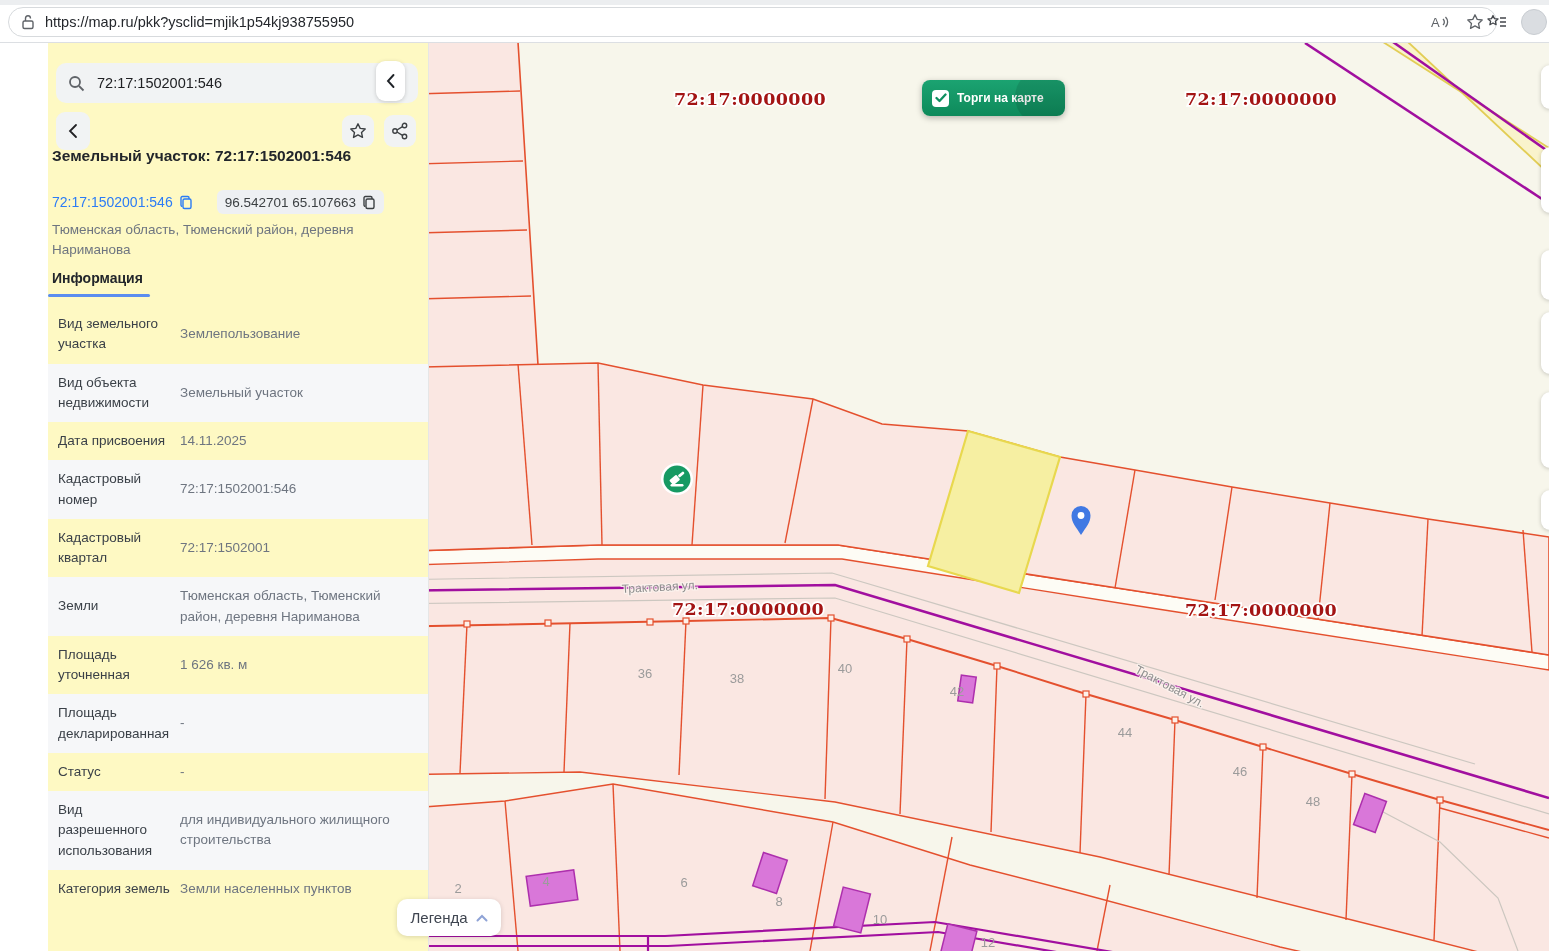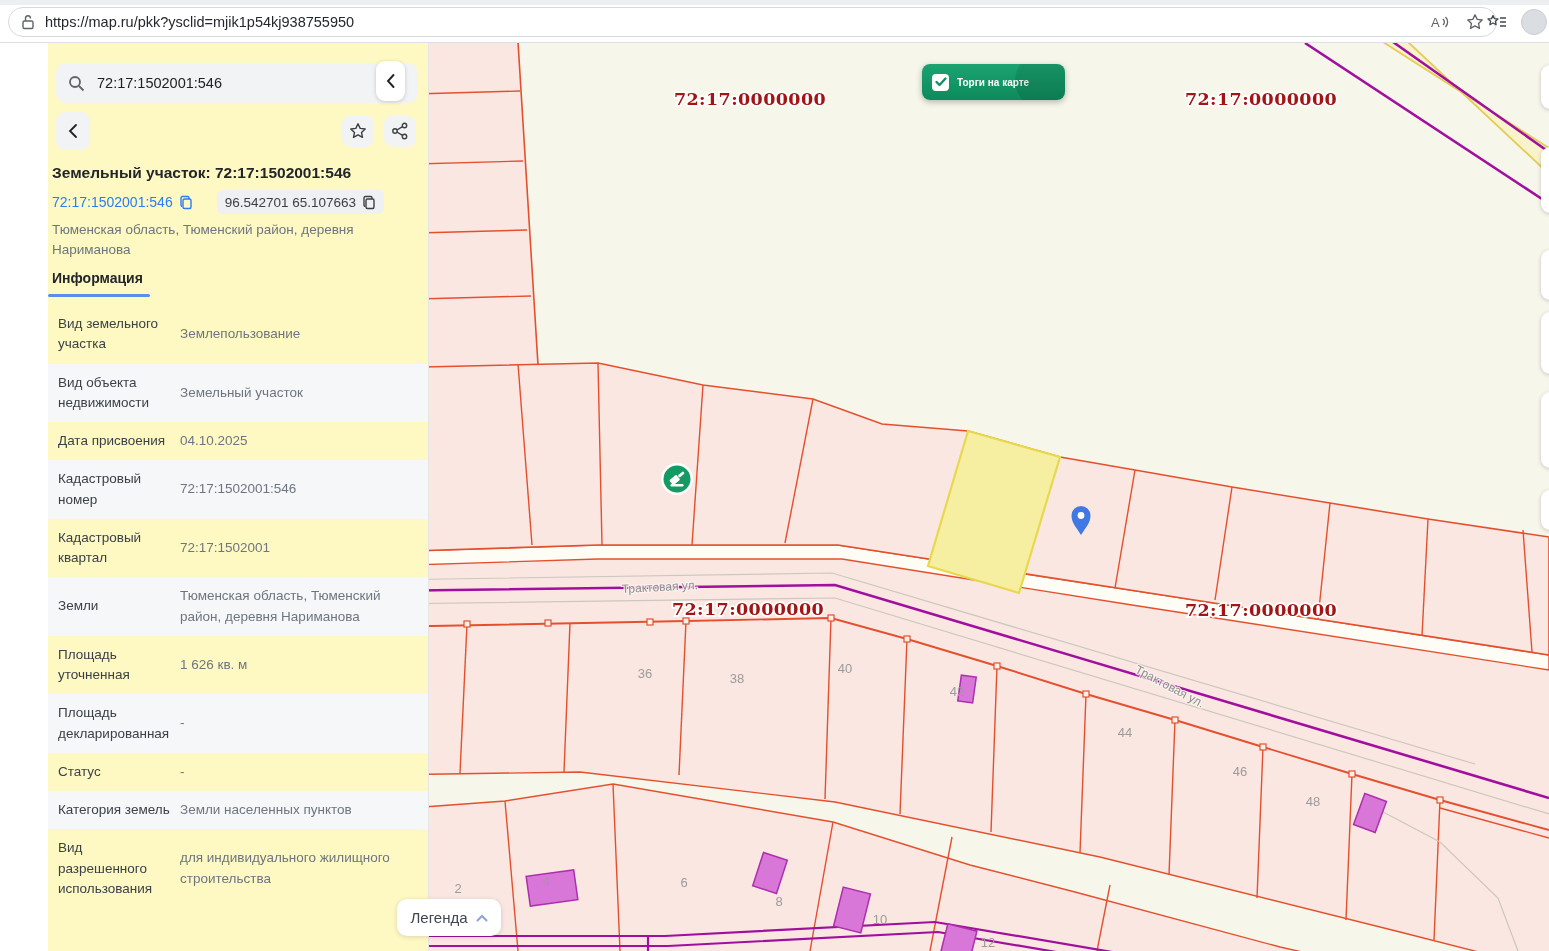--- a/index.html
+++ b/index.html
@@ -25,39 +25,39 @@
   
   .searchbox{position:absolute;left:8px;top:21px;width:362px;height:40px;background:#f1f3f4;border-radius:10px;
     display:flex;align-items:center;box-sizing:border-box;padding:0 12px;}
   .search-input{flex:1;border:none;background:transparent;outline:none;font-size:14.5px;color:#202124;margin:0 10px;font-family:inherit;}
   .clear-x{font-size:19px;color:#5f6368;cursor:pointer;line-height:1;}
   .btnrow{position:absolute;left:8px;top:70px;width:362px;height:40px;}
   .sq-btn{position:absolute;width:34px;height:38px;background:#f1f3f4;border-radius:9px;display:flex;align-items:center;justify-content:center;}
   .back-btn{left:0;top:0;}
   .star-btn{left:286px;top:3px;width:32px;height:32px;}
   .share-btn{left:328px;top:3px;width:32px;height:32px;}
-  .obj-title{position:absolute;left:4px;top:122px;width:360px;font-size:15.5px;font-weight:700;color:#22262b;}
+  .obj-title{position:absolute;left:4px;top:105px;width:360px;font-size:15.5px;font-weight:700;color:#22262b;}
   .linkrow{position:absolute;left:4px;top:148px;width:370px;display:flex;align-items:center;gap:6px;}
   .cad-link{color:#2b7cf6;font-size:14px;}
   .chip{background:#eef0f3;border-radius:6px;height:24px;display:flex;align-items:center;gap:6px;padding:0 8px;margin-left:18px;
     font-size:13.5px;color:#3c4043;}
   .addr{position:absolute;left:4px;top:178px;width:330px;font-size:13.5px;line-height:1.45;color:#6e7580;}
   .tab{position:absolute;left:4px;top:228px;font-size:14px;font-weight:700;color:#22262b;}
   .tab-underline{position:absolute;left:0;top:252px;width:102px;height:3px;background:#5b8def;border-radius:2px;}
   .info-table{position:absolute;left:0;top:263px;width:380px;}
   .info-row{display:flex;gap:10px;padding:9px 10px 9px 10px;font-size:13.5px;line-height:1.5;align-items:center;box-sizing:border-box;}
   .info-row:nth-child(even){background:#f6f7f9;}
   .info-label{width:112px;flex:none;color:#3b4148;}
   .info-value{flex:1;color:#6e7580;}
   
   .collapse-btn{position:absolute;left:376px;top:61px;width:29px;height:40px;background:#fff;border-radius:9px;
     box-shadow:0 1px 4px rgba(0,0,0,.18);z-index:30;display:flex;align-items:center;justify-content:center;}
-  .torgi-btn{position:absolute;left:922px;top:64px;width:143px;height:36px;border-radius:8px;z-index:30;
+  .torgi-btn{position:absolute;left:922px;top:80px;width:143px;height:36px;border-radius:8px;z-index:30;
     background:linear-gradient(180deg,#1ba371,#0e8a5b);box-shadow:0 2px 6px rgba(0,0,0,.28);
-    display:flex;align-items:center;gap:8px;padding:0 10px;box-sizing:border-box;color:#fff;font-size:10px;font-weight:600;
+    display:flex;align-items:center;gap:8px;padding:0 10px;box-sizing:border-box;color:#fff;font-size:12px;font-weight:600;
     overflow:hidden;cursor:pointer;}
   .torgi-btn .wm{position:absolute;right:-6px;top:-11px;width:56px;height:56px;border-radius:50%;background:rgba(0,0,0,.10);}
   .cb{width:17px;height:17px;background:#fff;border-radius:4px;display:flex;align-items:center;justify-content:center;flex:none;}
   .legend-btn{position:absolute;left:397px;top:899px;width:104px;height:37px;background:#fff;border-radius:10px;z-index:30;
     box-shadow:0 1px 5px rgba(0,0,0,.15);display:flex;align-items:center;justify-content:center;gap:8px;
     font-size:15px;color:#3f4550;cursor:pointer;}
   .edge-btn{position:absolute;left:1541px;width:16px;background:#fff;border-radius:9px 0 0 9px;
     box-shadow:0 1px 4px rgba(0,0,0,.2);z-index:25;}
   
   .pp{fill:var(--parcel-fill);stroke:var(--parcel-stroke);stroke-width:1.6;}
@@ -184,21 +184,21 @@
         <div class="info-value">Землепользование</div>
       </div>
 
       <div class="info-row">
         <div class="info-label">Вид объекта недвижимости</div>
         <div class="info-value">Земельный участок</div>
       </div>
 
       <div class="info-row">
         <div class="info-label">Дата присвоения</div>
-        <div class="info-value">04.10.2025</div>
+        <div class="info-value">14.11.2025</div>
       </div>
 
       <div class="info-row">
         <div class="info-label">Кадастровый номер</div>
         <div class="info-value">72:17:1502001:546</div>
       </div>
 
       <div class="info-row">
         <div class="info-label">Кадастровый квартал</div>
         <div class="info-value">72:17:1502001</div>
@@ -219,27 +219,27 @@
         <div class="info-value">-</div>
       </div>
 
       <div class="info-row">
         <div class="info-label">Статус</div>
         <div class="info-value">-</div>
       </div>
 
 
       <div class="info-row">
+        <div class="info-label">Вид разрешенного использования</div>
+        <div class="info-value">для индивидуального жилищного строительства</div>
+      </div>
+
+      <div class="info-row">
         <div class="info-label">Категория земель</div>
         <div class="info-value">Земли населенных пунктов</div>
-      </div>
-
-      <div class="info-row">
-        <div class="info-label">Вид разрешенного использования</div>
-        <div class="info-value">для индивидуального жилищного строительства</div>
       </div>
     </div>
 </div>
 
 <div class="maparea">
 <svg width="1169" height="909" viewBox="0 0 1169 909">
   <rect x="0" y="0" width="1169" height="909" fill="var(--map-bg)"></rect>
 
   <path class="pinkfill" d="M0,524 L218,517 L462,517 L752,563 L1169,628 L1169,909 L0,909 Z"></path>
 

